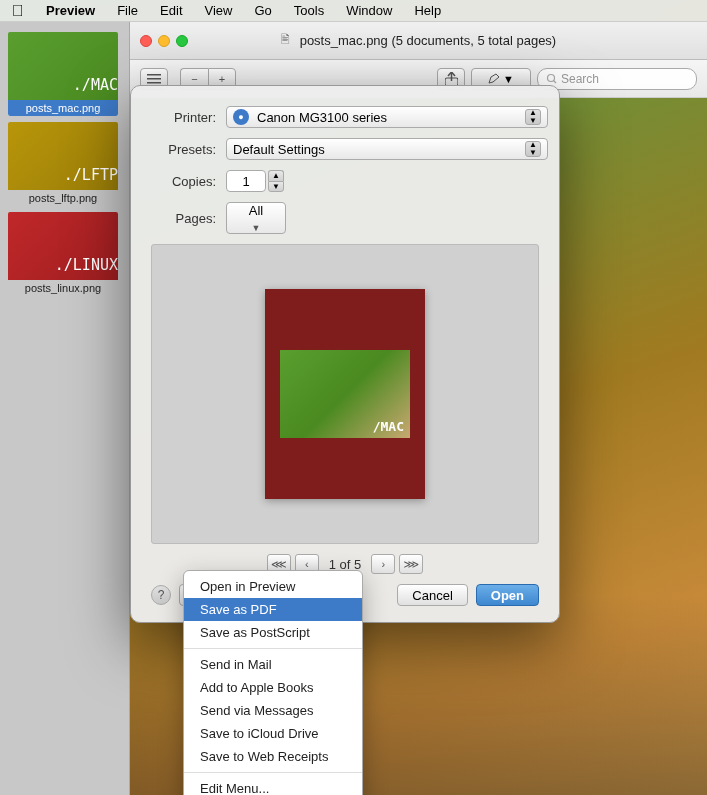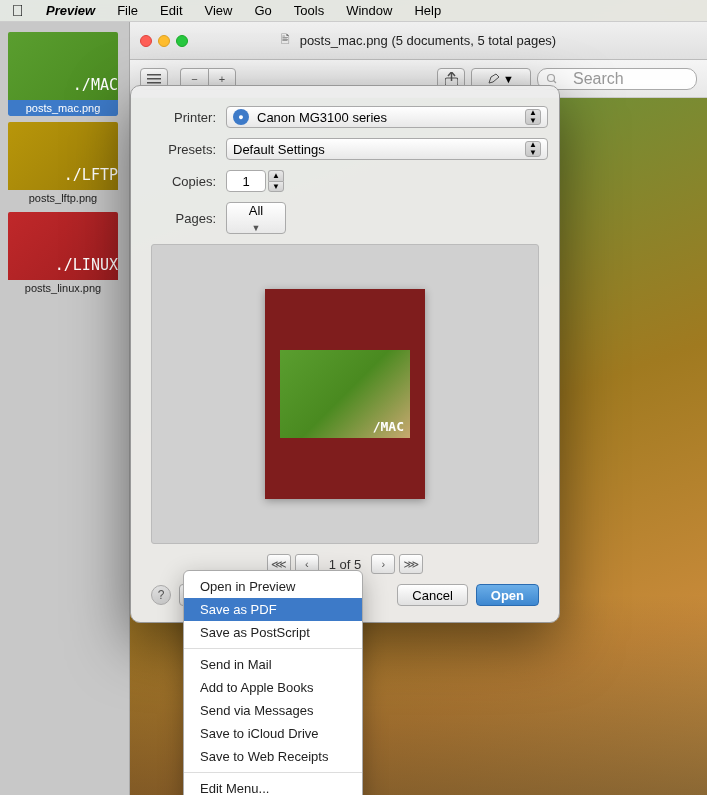--- a/index.html
+++ b/index.html
@@ -35,21 +35,21 @@
       border-bottom: 1px solid #ccc;
       z-index: 100;
     }
     .menubar-item {
       cursor: pointer;
       padding: 0 4px;
       height: 22px;
       display: flex;
       align-items: center;
     }
-    .menubar-item.app-name { font-weight: 700; font-style: italic; }
+    .menubar-item.app-name { font-weight: 700; }
 
     
     .window-titlebar {
       position: absolute;
       top: 22px; left: 130px; right: 0;
       height: 38px;
       background: linear-gradient(180deg, #f0f0f0 0%, #e0e0e0 100%);
       border-bottom: 1px solid #bbb;
       display: flex;
       align-items: center;
@@ -106,22 +106,22 @@
     .toolbar-spacer { flex: 1; }
     .toolbar-search {
       height: 22px;
       width: 160px;
       border: 1px solid #aaa;
       border-radius: 10px;
       background: rgba(255,255,255,0.9);
       display: flex;
       align-items: center;
       padding: 0 8px;
-      gap: 16px;
-      font-size: 16px;
+      gap: 4px;
+      font-size: 12px;
       color: #999;
     }
     .toolbar-markup-btn {
       width: 60px;
       height: 22px;
       background: linear-gradient(180deg, #fff 0%, #e0e0e0 100%);
       border: 1px solid #aaa;
       border-radius: 4px;
       display: flex;
       align-items: center;

